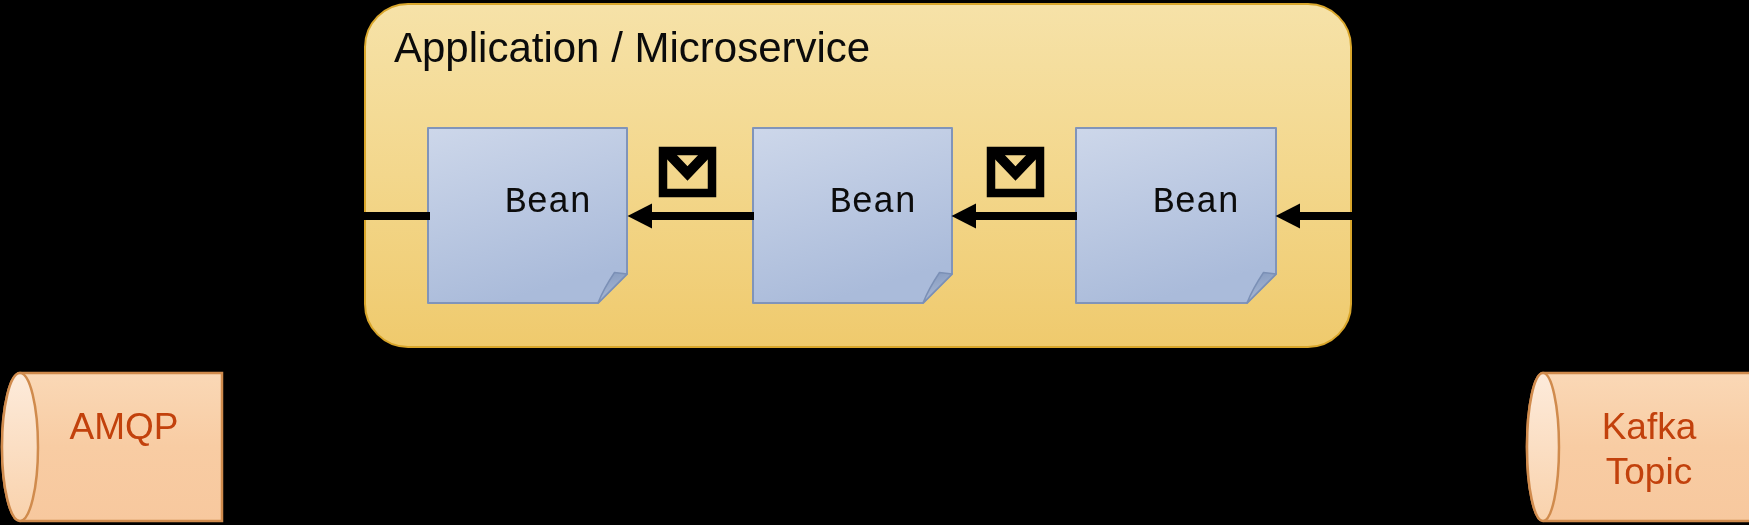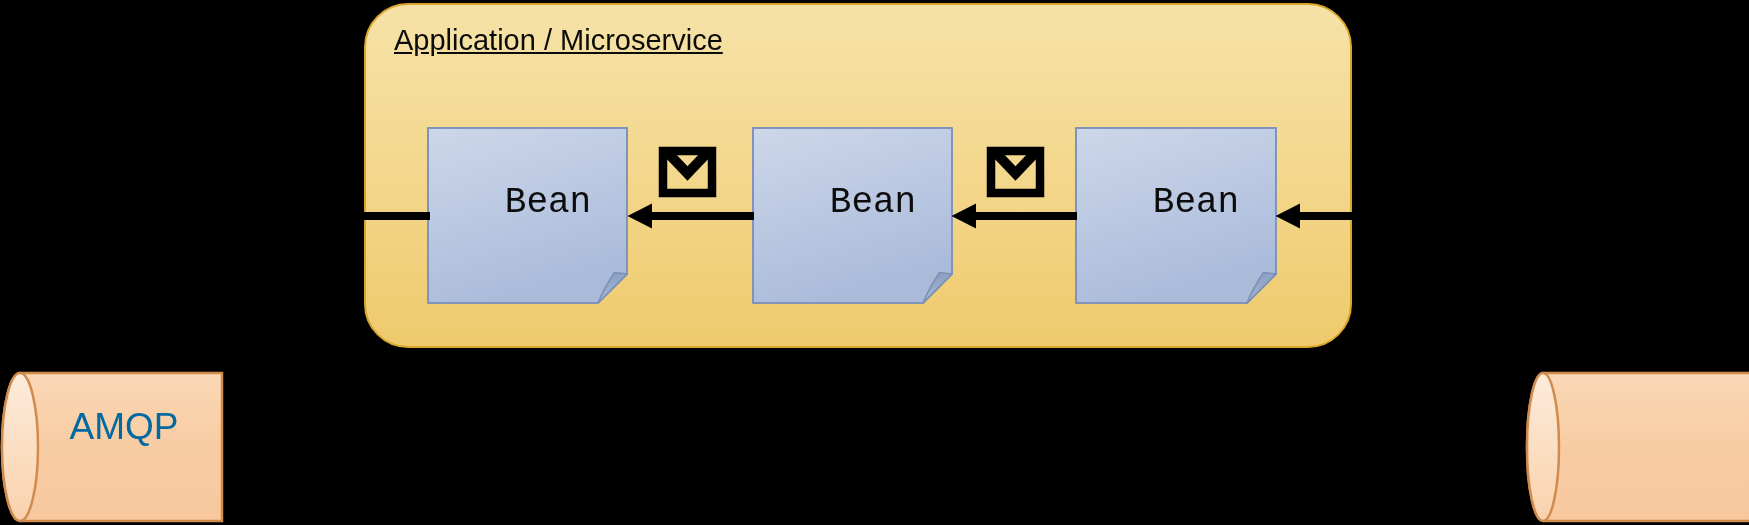--- a/index.html
+++ b/index.html
@@ -8,36 +8,36 @@
     overflow:hidden; font-family:"Liberation Sans","DejaVu Sans",sans-serif;
   }
   .app-box {
     position:absolute; left:364px; top:3px; width:988px; height:345px;
     box-sizing:border-box; border-radius:44px;
     background:linear-gradient(180deg,#F6E2A8 0%,#F3D78C 50%,#EFCA6D 100%);
     border:2.5px solid #D9A62B;
   }
   .app-title {
     position:absolute; left:28px; top:19px;
-    font-size:29px; color:#0b0b0b; white-space:nowrap;text-decoration:underline;
+    font-size:42px; color:#0b0b0b; white-space:nowrap;
   }
   .overlay { position:absolute; left:0; top:0; }
   .bean-label {
     position:absolute; top:128px; width:240px; height:175px;
     display:flex; align-items:center; justify-content:center;
     box-sizing:border-box; padding-bottom:26px;
     font-family:"Liberation Mono","DejaVu Sans Mono",monospace;
     font-size:36px; color:#0c0c0c;
   }
   .bean-label.b1 { left:428px; }
   .bean-label.b2 { left:753px; }
   .bean-label.b3 { left:1076px; }
   .cyl-label {
     position:absolute; top:404px; text-align:center;
-    font-size:37px; line-height:45px; color:#0369a1;
+    font-size:37px; line-height:45px; color:#c2410c;
   }
   .cyl-label span { display:block; }
   .cyl-label.left-cyl  { left:26px;   width:196px; }
   .cyl-label.right-cyl { left:1549px; width:200px; }
 </style>
 </head>
 <body>
 
 <div class="stage">
 
@@ -115,14 +115,18 @@
     </g>
   </svg>
 
   <div class="bean-label b1">Bean</div>
   <div class="bean-label b2">Bean</div>
   <div class="bean-label b3">Bean</div>
 
   <div class="cyl-label left-cyl">
     <span>AMQP</span>
   </div>
+  <div class="cyl-label right-cyl">
+    <span>Kafka</span>
+    <span>Topic</span>
+  </div>
 
 </div>
 
 </body></html>

